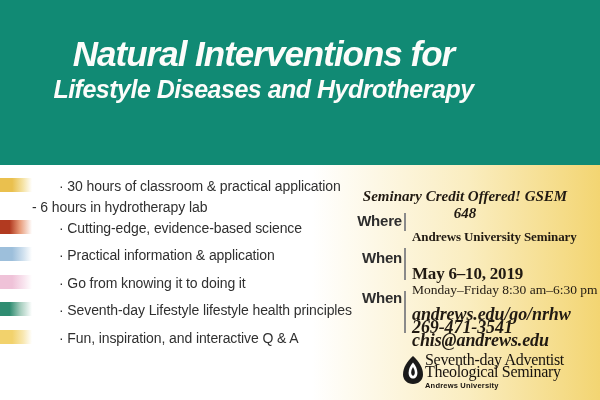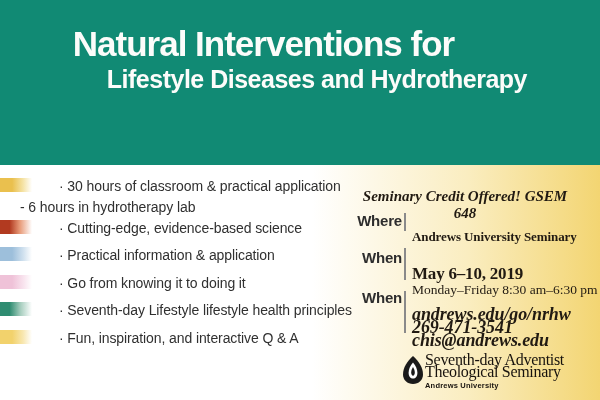--- a/index.html
+++ b/index.html
@@ -4,39 +4,39 @@
 <style>
   html,body{margin:0;padding:0;}
   .flyer{
     position:relative;width:600px;height:400px;overflow:hidden;
     background:#ffffff;font-family:"Liberation Sans",sans-serif;
   }
 
   
   .hero{position:absolute;left:0;top:0;width:600px;height:165px;background:var(--header-teal);}
   .hero-text{
-    position:absolute;left:0;top:24px;width:527px;text-align:center;
-    color:var(--title-white);font-weight:700;
+    position:absolute;left:0;top:34px;width:527px;text-align:center;
+    color:var(--title-white);font-style:italic;font-weight:700;
   }
   .title1{font-size:35px;line-height:40px;letter-spacing:-1px;}
-  .title2{font-size:25px;line-height:31px;letter-spacing:-0.5px;text-align:right;}
+  .title2{font-size:25px;line-height:31px;letter-spacing:-0.5px;}
 
   
   .body-bg{
     position:absolute;left:0;top:165px;width:600px;height:235px;
     background:linear-gradient(90deg,#ffffff 0%,#ffffff 52%,#FAEDC0 78%,var(--bg-yellow) 100%);
   }
 
   
   .bullet{
     position:absolute;left:0;width:360px;
     color:var(--body-text);font-size:14px;line-height:21px;letter-spacing:-0.1px;
   }
   .bullet .txt{position:relative;padding-left:19px;margin-left:40px;}
-  .bullet .sub{position:relative;padding-left:20px;}
+  .bullet .sub{position:relative;padding-left:32px;}
   .bar{position:absolute;left:0;top:2px;width:32px;height:14px;}
   .bar-1{background:linear-gradient(90deg,var(--bar1-a) 0%,var(--bar1-a) 38%,var(--bar1-b) 72%,rgba(255,255,255,0) 100%);}
   .bar-2{background:linear-gradient(90deg,var(--bar2-a) 0%,var(--bar2-a) 30%,var(--bar2-b) 62%,rgba(255,255,255,0) 100%);}
   .bar-3{background:linear-gradient(90deg,var(--bar3-a) 0%,var(--bar3-a) 38%,var(--bar3-b) 72%,rgba(255,255,255,0) 100%);}
   .bar-4{background:linear-gradient(90deg,var(--bar4-a) 0%,var(--bar4-a) 38%,var(--bar4-b) 72%,rgba(255,255,255,0) 100%);}
   .bar-5{background:linear-gradient(90deg,var(--bar5-a) 0%,var(--bar5-a) 30%,var(--bar5-b) 65%,rgba(255,255,255,0) 100%);}
   .bar-6{background:linear-gradient(90deg,var(--bar6-a) 0%,var(--bar6-a) 38%,var(--bar6-b) 72%,rgba(255,255,255,0) 100%);}
 
   
   .detail-heading{

